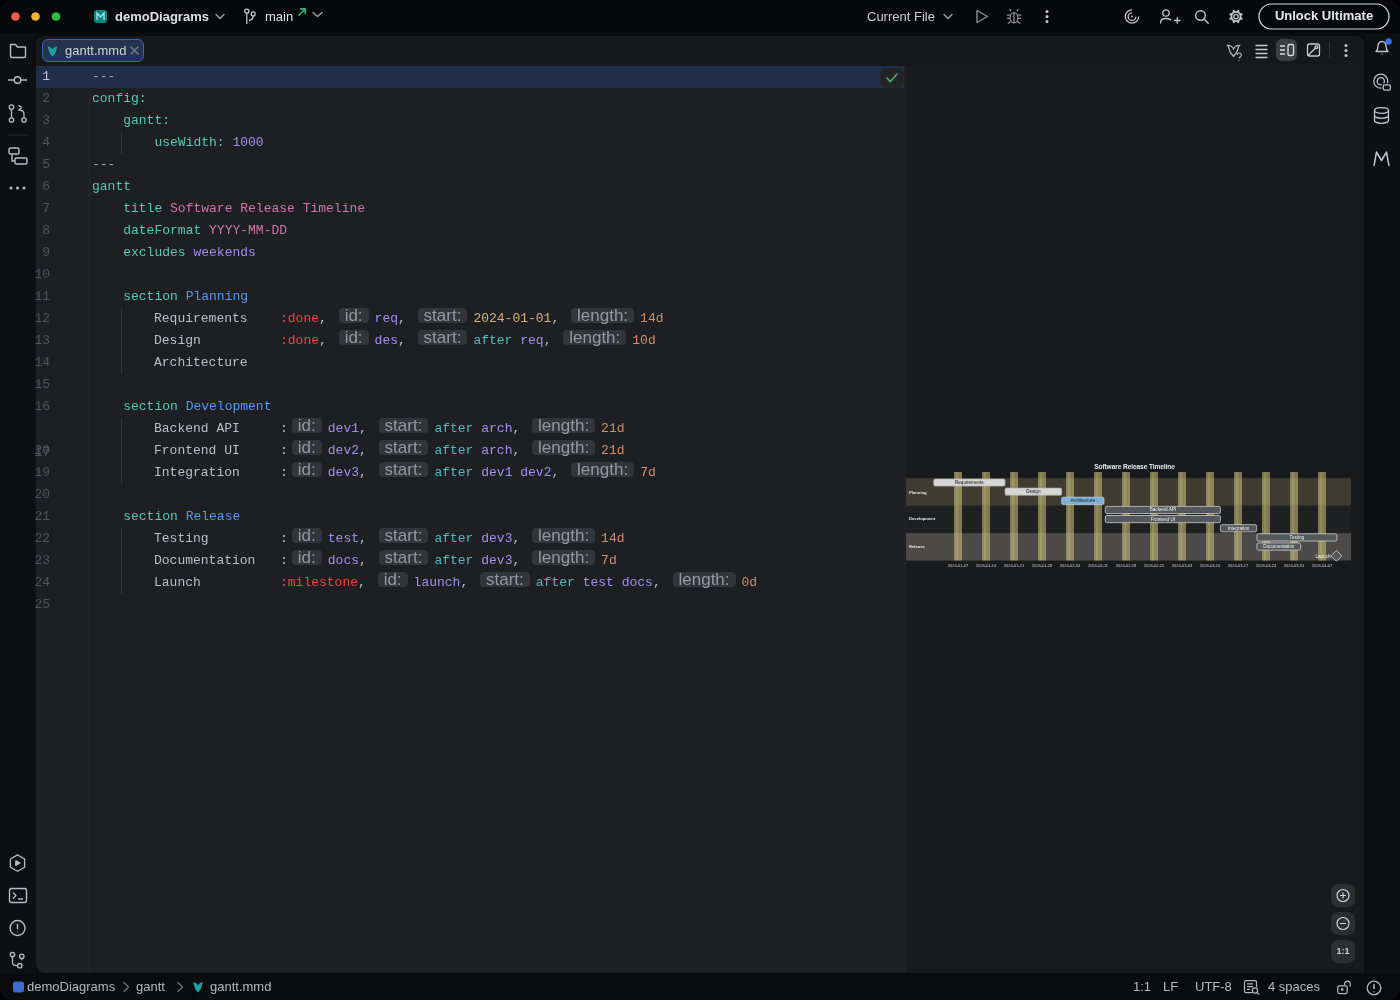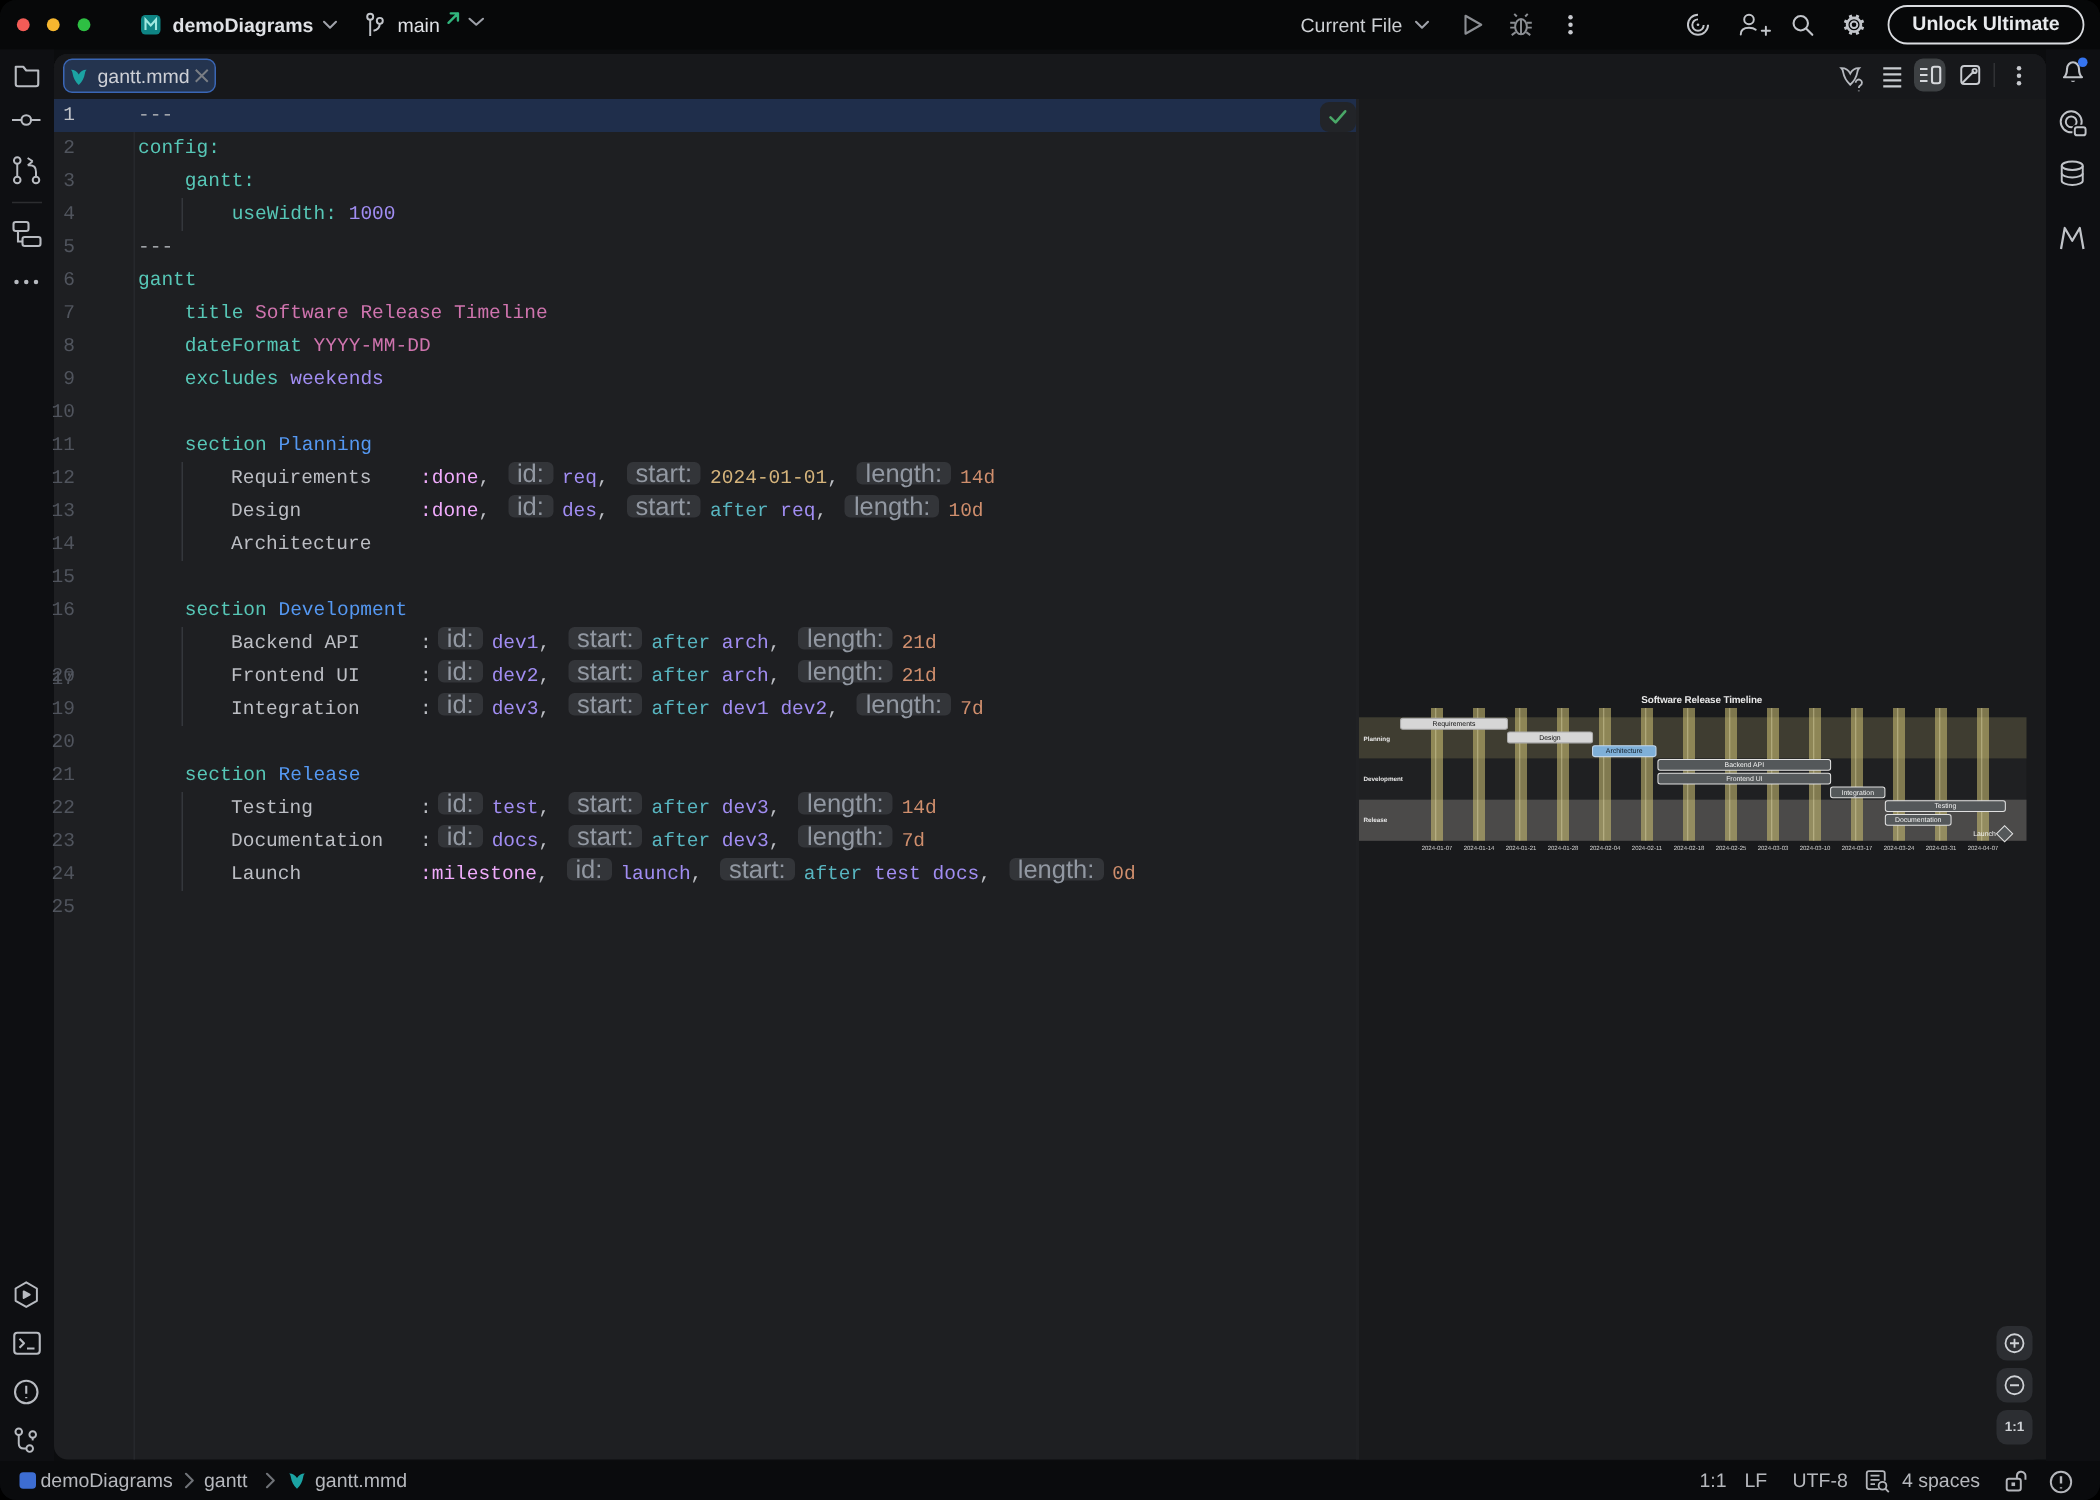--- a/index.html
+++ b/index.html
@@ -16,21 +16,21 @@
   .preview{left:906px;top:66px;width:458px;height:907px;background:#191a1c;}
   .vsep{left:904px;top:66px;width:2px;height:907px;background:#202124;}
   .gutline{left:89px;top:66px;width:1px;height:907px;background:#26282c;}
   .tab{left:42px;top:39px;width:100px;height:21px;background:#24344f;border:1px solid #3a66b5;border-radius:6px;}
   .tabtxt{color:#ced0d6;font-size:13px;}
   .hl{left:36px;top:66px;width:868px;height:22px;background:#1f2e4b;}
   .codeline{height:22px;line-height:22px;font-family:"Liberation Mono",monospace;font-size:13px;white-space:pre;color:#bcbec4;}
   .num{position:absolute;left:20px;width:30px;text-align:right;height:22px;line-height:22px;
        font-family:"Liberation Mono",monospace;font-size:13px;color:#50545d;}
   .kw{color:#57c7b7;} .pur{color:#a18df2;} .pink{color:#cf74ae;} .blue{color:#5598f2;}
-  .grn{color:#f0abfc;} .org{color:#cf8e6d;} .tan{color:#d5b47c;margin-top:32px;} .cyan{color:#58b5c0;} .dim{color:#a8abb0;}
+  .grn{color:#ef4444;} .org{color:#cf8e6d;} .tan{color:#d5b47c;margin-top:32px;} .cyan{color:#58b5c0;} .dim{color:#a8abb0;}
   .chip{display:inline-block;vertical-align:1px;background:#333539;color:#9298a2;
         font-family:"Liberation Sans",sans-serif;font-size:17px;line-height:15px;
         padding:0 6px;margin:0 6px 0 4px;border-radius:4px;}
   .guide{position:absolute;left:121px;width:1px;background:#34373c;}
   .zbtn{position:absolute;left:1331px;width:24px;height:23px;background:#2c2e32;border-radius:7px;
         color:#cfd2d6;text-align:center;}
   .sbtxt{color:#b6b8bd;font-size:13px;}
 </style>
 </head>
 <body>

